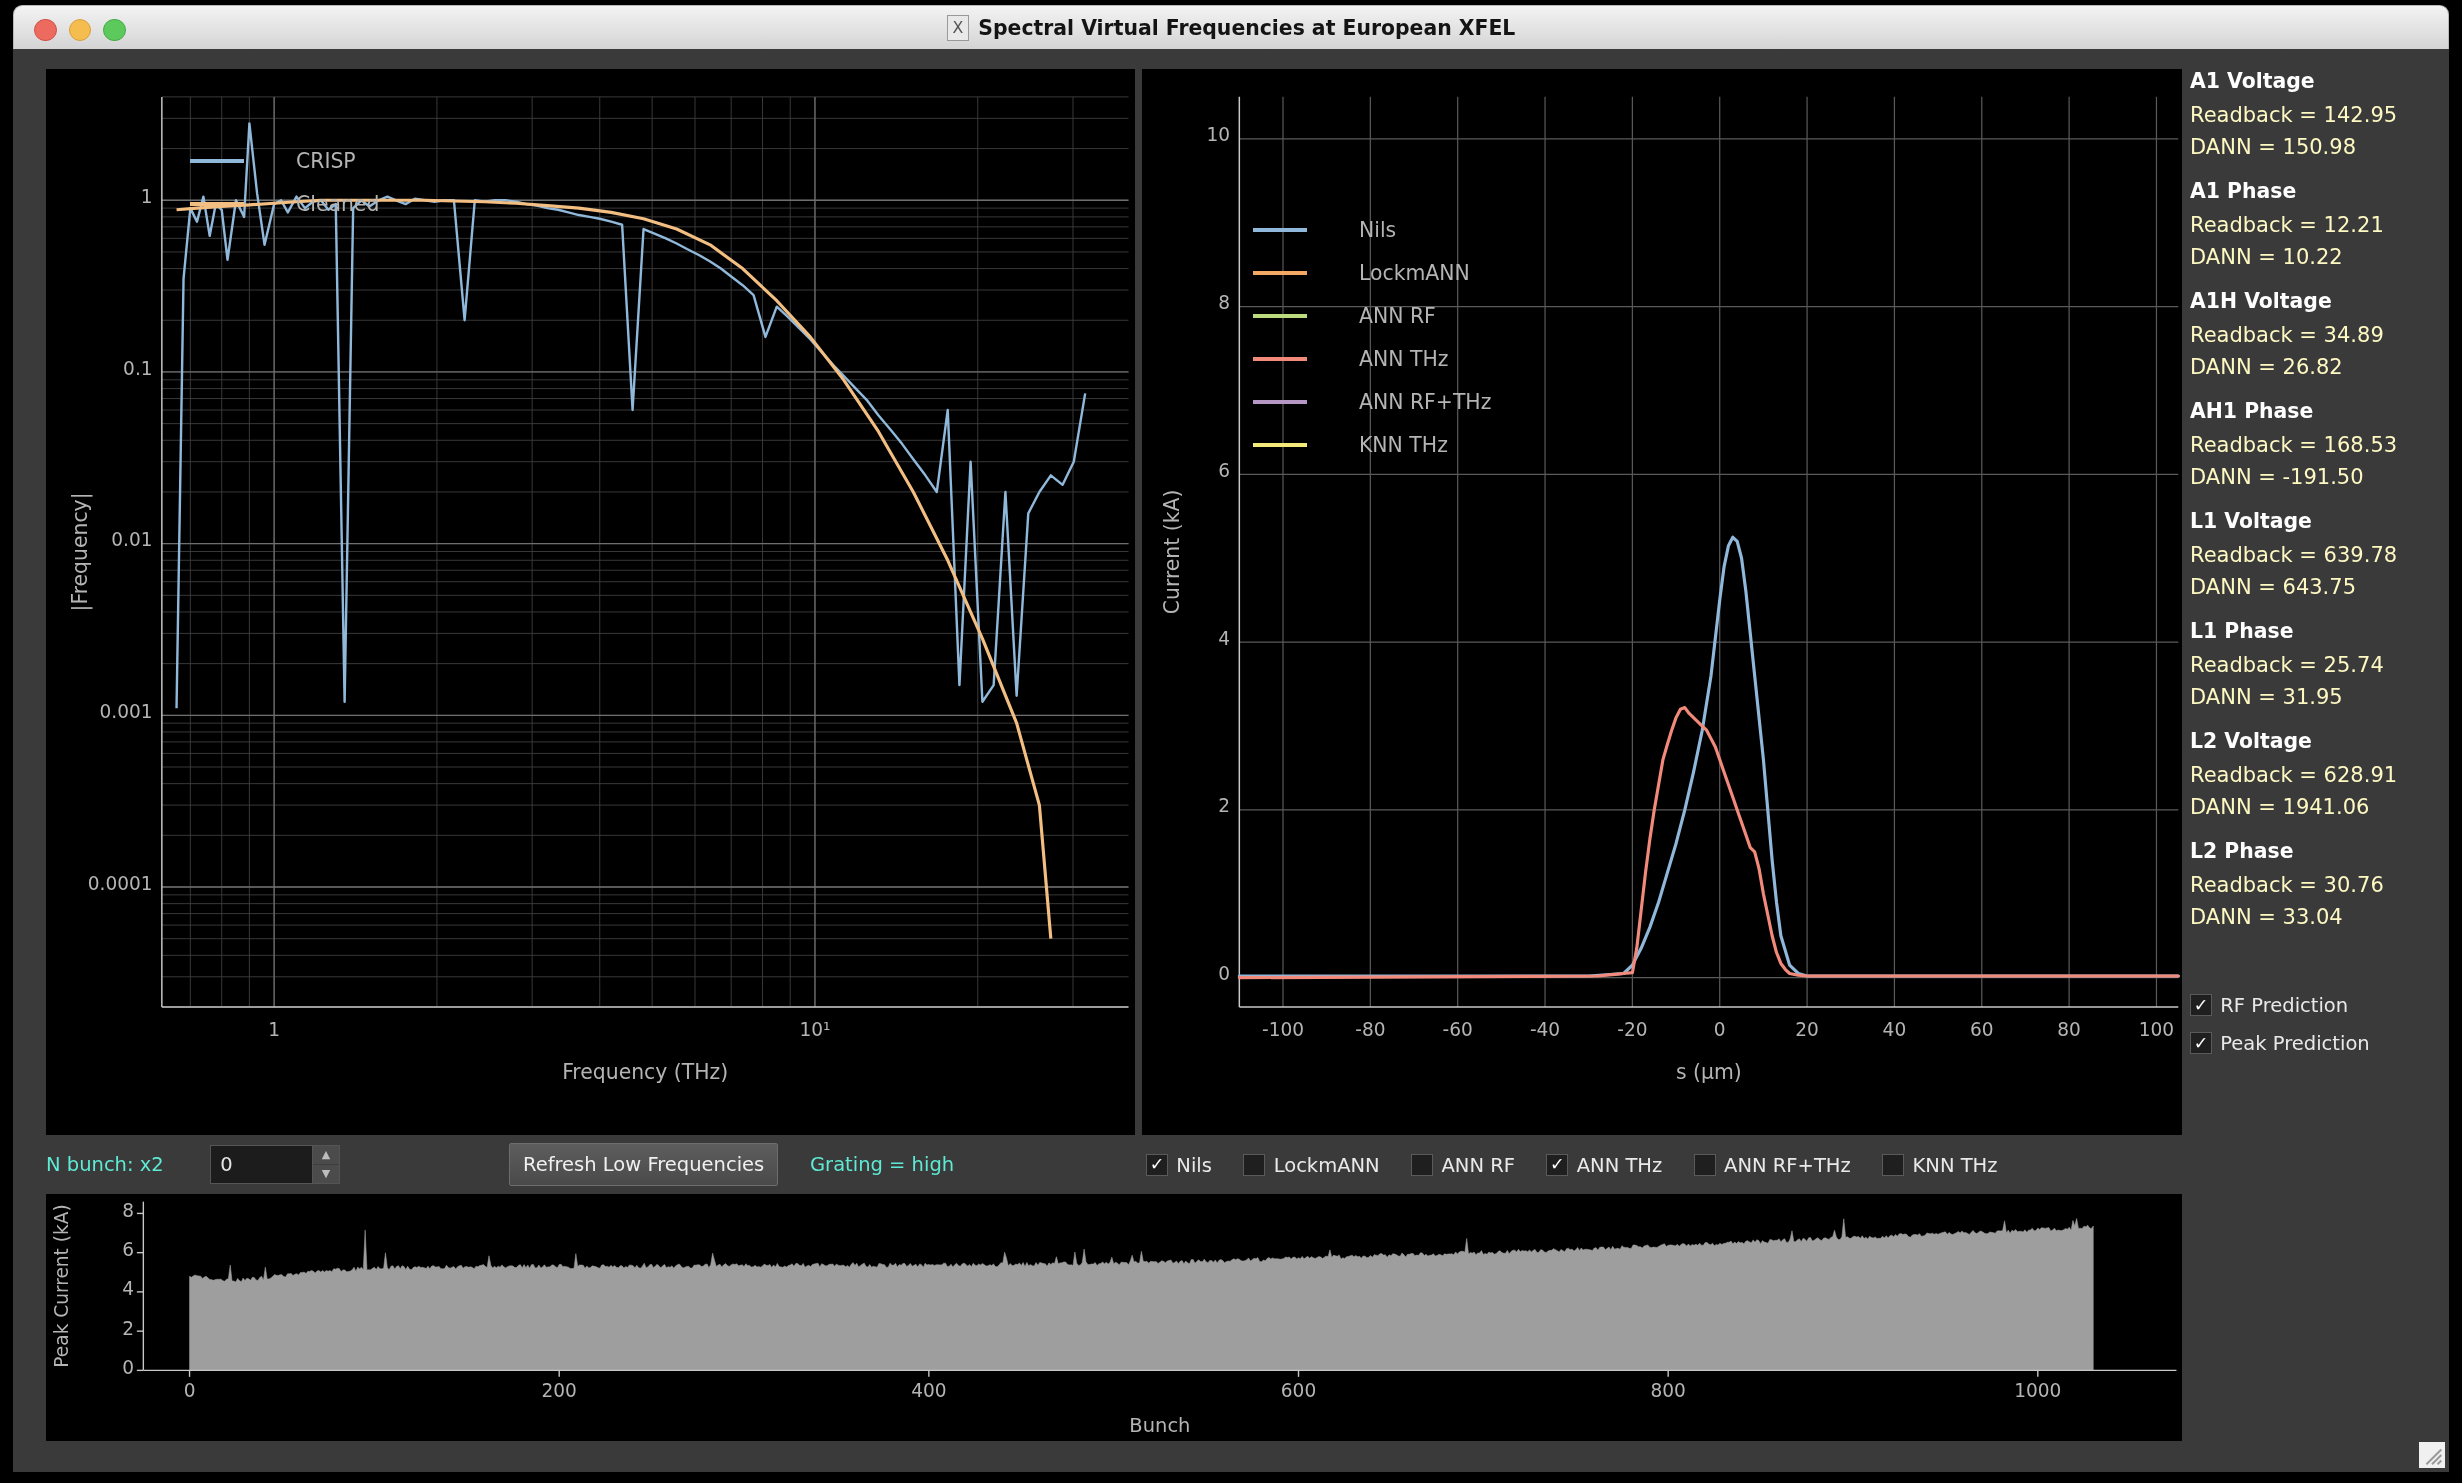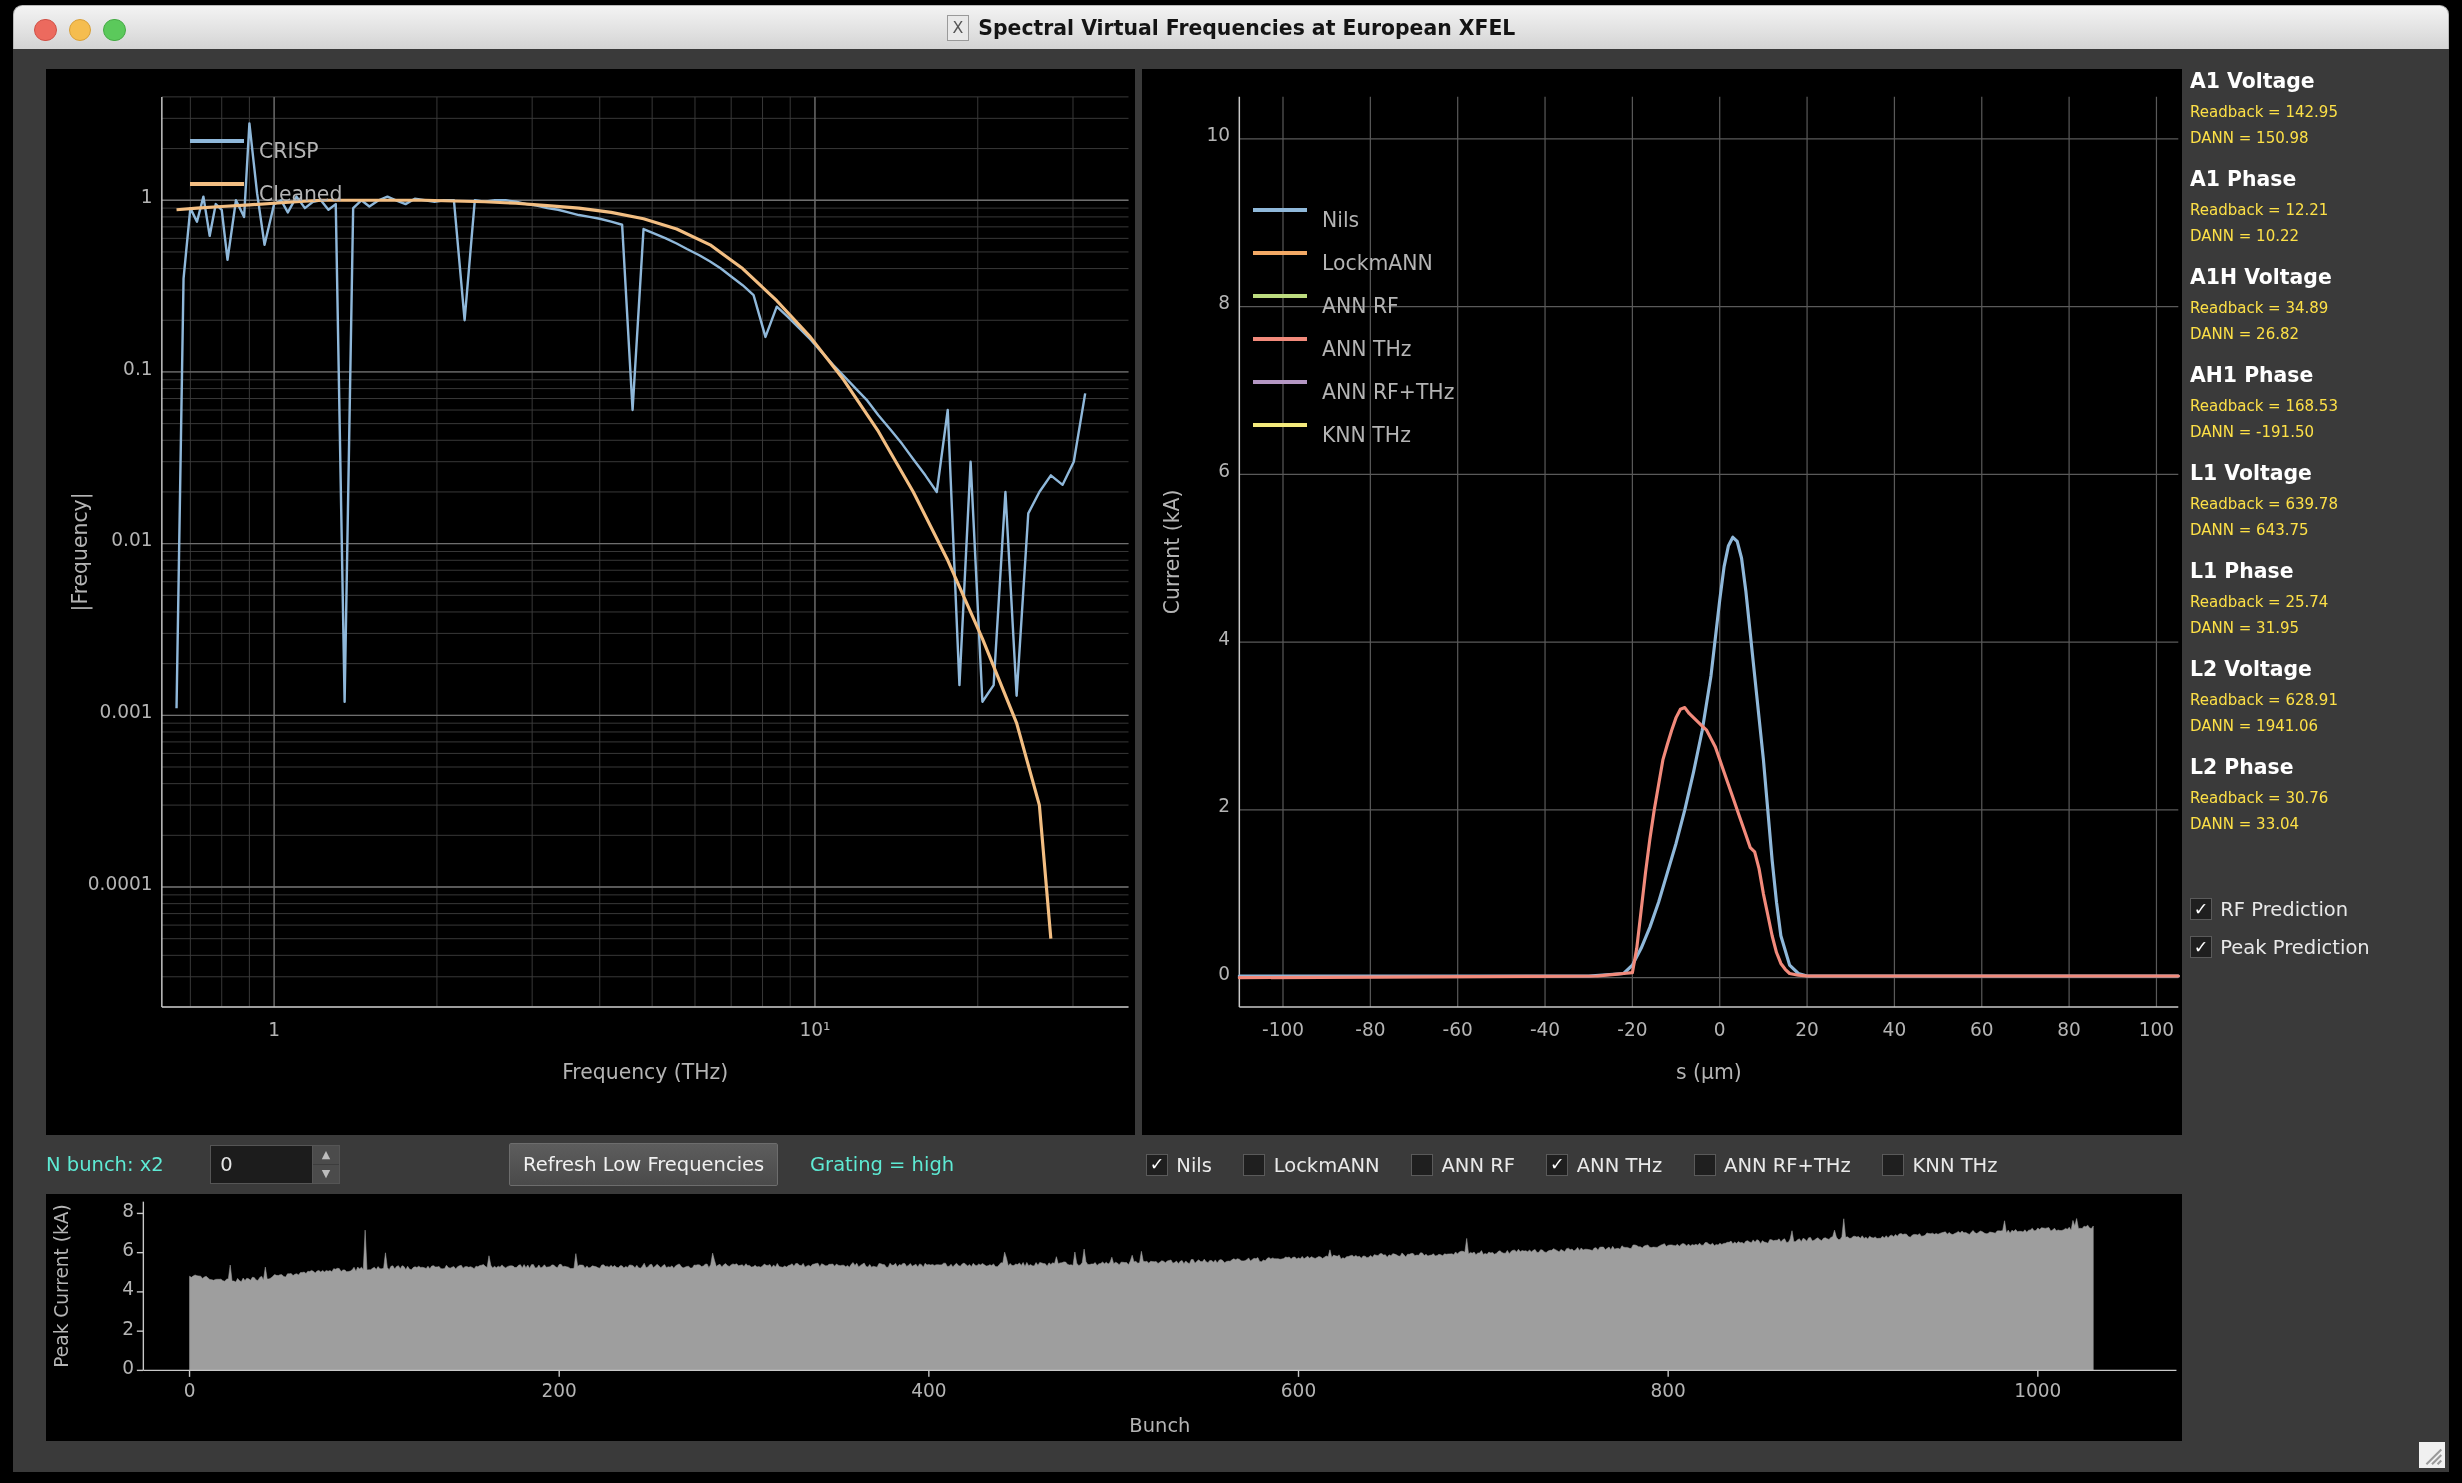--- a/index.html
+++ b/index.html
@@ -43,21 +43,21 @@
     background: #3a3a3a;
   }
   
   .plot-panel { position: absolute; background: #000; }
   #plot-left   { left: 33px;  top: 20.4px;  width: 1089px; height: 1066px; }
   #plot-right  { left: 1129px;top: 20.4px;  width: 1040px; height: 1066px; }
   #plot-bottom { left: 33px;  top: 1145px;width: 2136px; height: 248px; }
 
   
   .legend { position: absolute; }
-  .legend-row { display: flex; height: 43px; }
+  .legend-row { display: flex; align-items: center; height: 43px; gap: 37px; }
   .legend-swatch { width: 54px; height: 3.7px; margin-right: 15px; }
   .legend-text { color: #b4b4b4; font-size: 20.4px; font-family: "DejaVu Sans", sans-serif; }
 
   
   .controls {
     position: absolute; left: 0; top: 1092px; width: 2436px; height: 48px;
     color: #e3e3e3; font-size: 19.5px; font-family: "DejaVu Sans", sans-serif;
   }
   .ctl-text { position: absolute; top: 12px; color: #5eead4; white-space: nowrap; }
   .spinbox {
@@ -94,21 +94,21 @@
   }
   .cb-label { color: #e9e9e9; font-size: 19.5px; font-family: "DejaVu Sans", sans-serif; }
 
   
   .sidebar {
     position: absolute; left: 2177px; top: 20.4px; width: 252px; height: 1372px;
     color: #e6e6e6; font-family: "DejaVu Sans", sans-serif;
   }
   .sb-group { margin-bottom: 20.4px; }
   .sb-title { font-size: 20.4px; font-weight: bold; color: #ffffff; margin-bottom: 9.3px; }
-  .sb-line { font-size: 15px; color: #fde047; margin-bottom: 8.3px; }
+  .sb-line { font-size: 21px; color: #fef9c3; margin-bottom: 8.3px; }
   .sb-check { display: flex; align-items: center; margin-top: 5.6px; margin-bottom: 15px; }
 
   
   .grip { position: absolute; right: 3.7px; bottom: 3.7px; width: 26px; height: 26px; background: #f0f0f0; }
   .grip svg { display: block; }
   .statusbar { position: absolute; left: 0; bottom: 0; width: 2436px; height: 31.5px; background: #3a3a3a; }
 </style>
 </head>
 <body>
 

